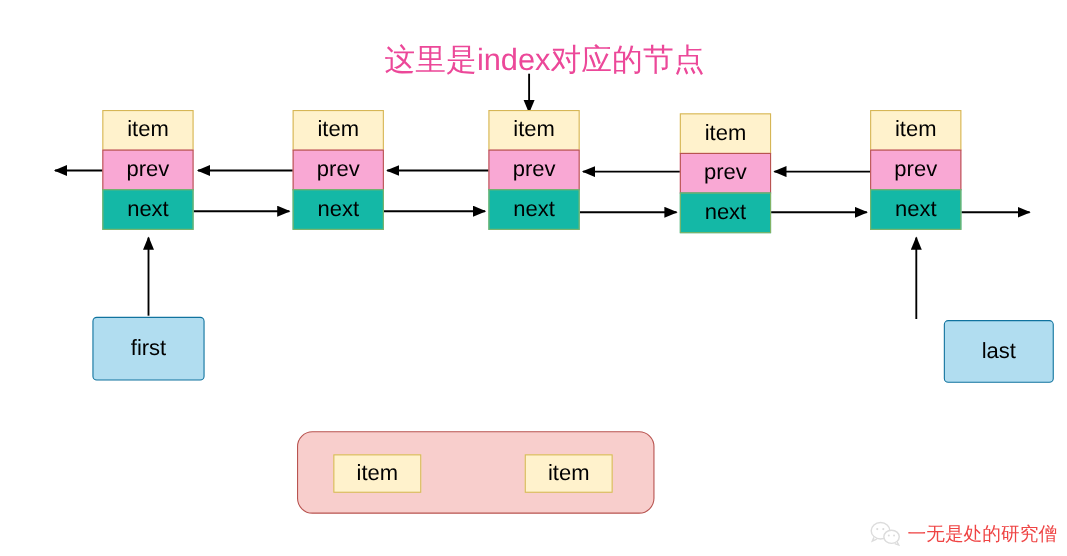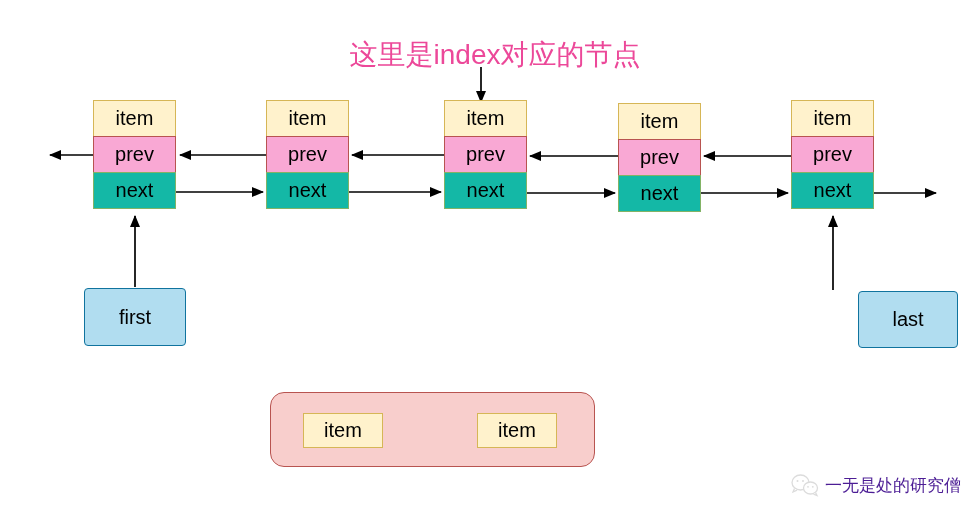--- a/index.html
+++ b/index.html
@@ -46,21 +46,21 @@
   .collection-item {
     position:absolute; top:20px; width:80px; height:35px;
     box-sizing:border-box; background:#FFF2CC; border:1px solid #D6B656;
     display:flex; align-items:center; justify-content:center; font-size:20px;
   }
   #col-item-1 { left:32px; }
   #col-item-2 { left:206px; }
 
   .watermark {
     position:absolute; left:790px; top:473px; display:flex; align-items:center;
-    color:#4c1d95; font-size:17px; text-shadow:1px 1px 0 #ffffff; white-space:nowrap;
+    color:#ef4444; font-size:17px; text-shadow:1px 1px 0 #ffffff; white-space:nowrap;
   }
   .watermark svg { margin-right:5px; }
 </style>
 </head>
 <body>
 
 <div id="canvas">
 
   <svg id="arrow-layer" viewBox="0 0 970 505" xmlns="http://www.w3.org/2000/svg">
     <defs>

